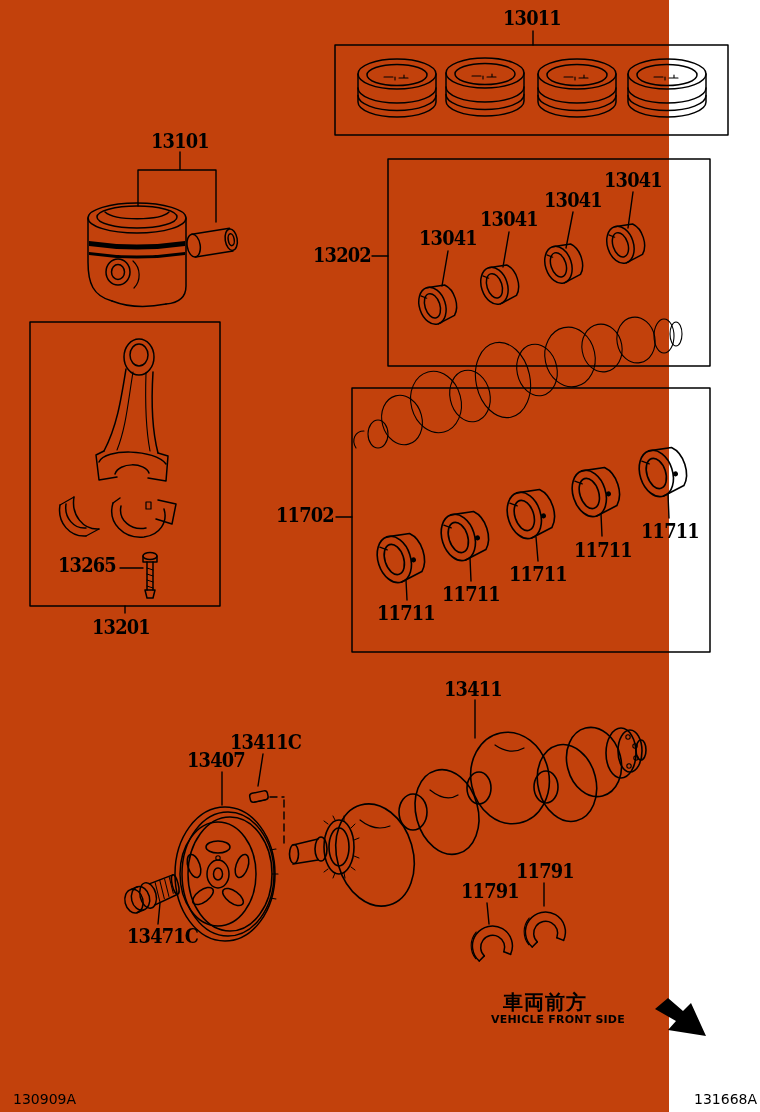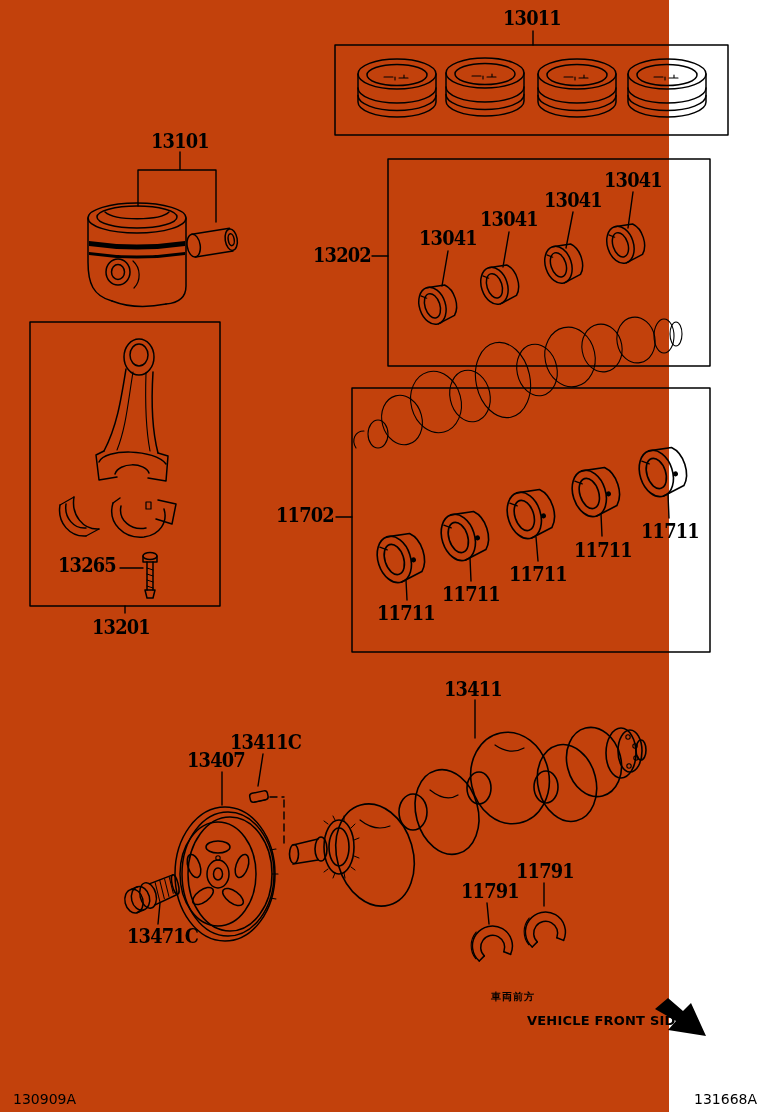--- a/index.html
+++ b/index.html
@@ -4,23 +4,23 @@
 <style>
   html,body{margin:0;padding:0;background:#ffffff;}
   body{width:760px;height:1112px;position:relative;overflow:hidden;
        font-family:"DejaVu Serif",serif;color:#000;}
   .sheet{position:absolute;left:0;top:0;width:669px;height:1112px;background:#c2410c;}
   svg{position:absolute;left:0;top:0;}
   .co{position:absolute;font-weight:bold;font-size:21px;line-height:1;
       letter-spacing:-1px;white-space:nowrap;transform:scaleX(.85);
       transform-origin:0 50%;}
   .note-jp{position:absolute;font-family:"DejaVu Sans",sans-serif;font-weight:bold;
-      font-size:10px;line-height:1;letter-spacing:1px;white-space:nowrap;}
+      font-size:20px;line-height:1;letter-spacing:1px;white-space:nowrap;margin-left:12px;}
   .note-en{position:absolute;font-family:"DejaVu Sans",sans-serif;font-weight:bold;
-      font-size:13px;line-height:1;letter-spacing:.2px;white-space:nowrap;margin-left:36px;}
+      font-size:11px;line-height:1;letter-spacing:.2px;white-space:nowrap;}
   .code{position:absolute;font-family:"DejaVu Sans",sans-serif;font-weight:normal;
       font-size:14px;line-height:1;white-space:nowrap;}
 </style>
 </head>
 <body>
 
 <div class="sheet">
 
 <svg width="760" height="1112" viewBox="0 0 760 1112" stroke="#000" fill="none" stroke-width="1.5" stroke-linecap="round" stroke-linejoin="round">
 

